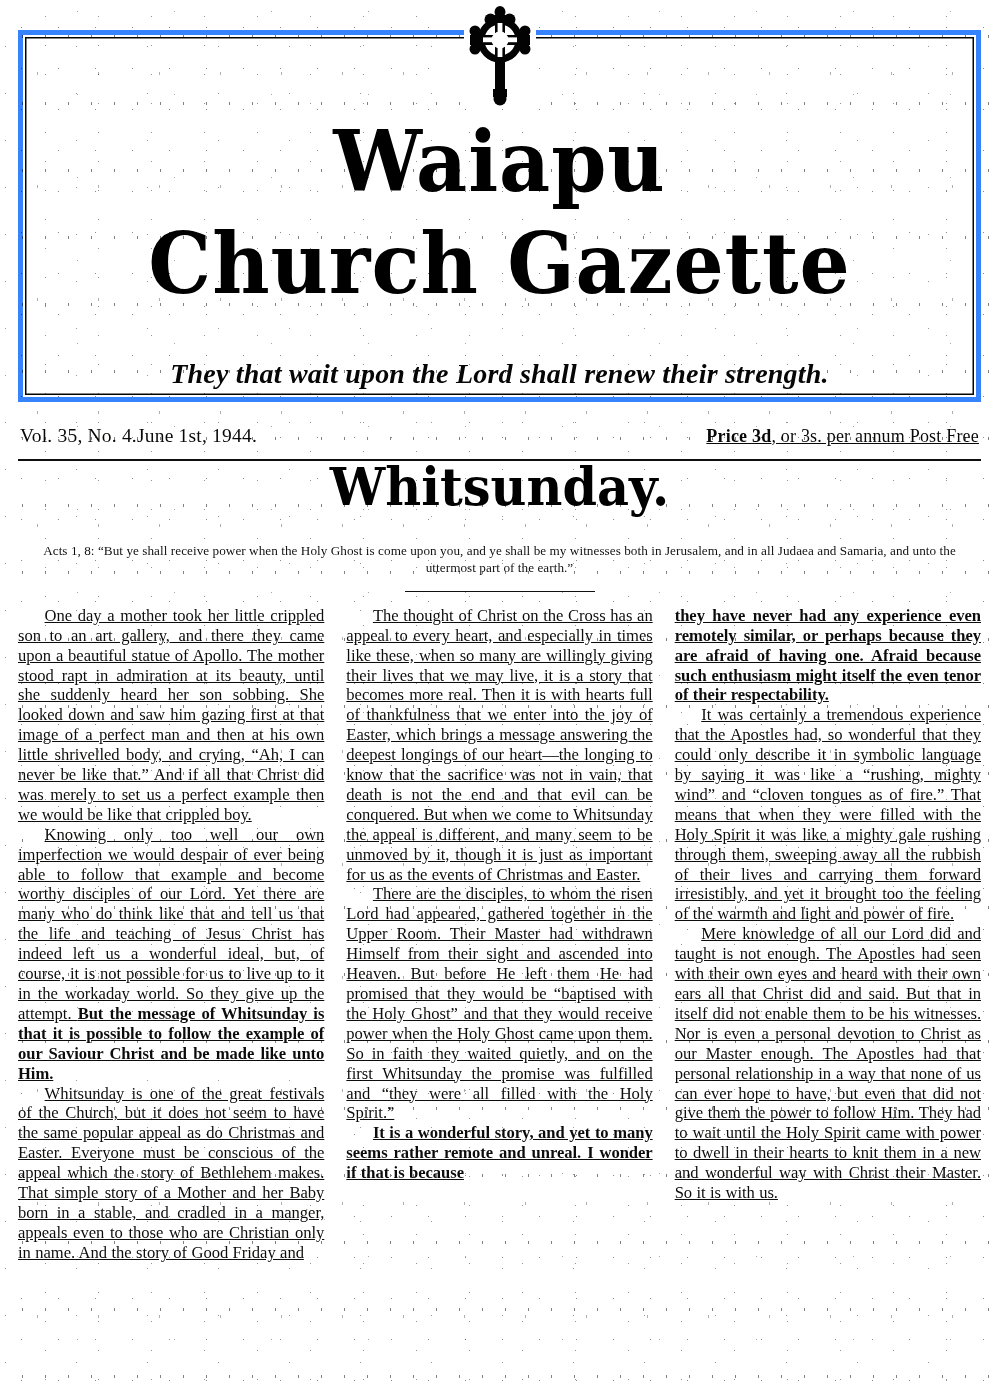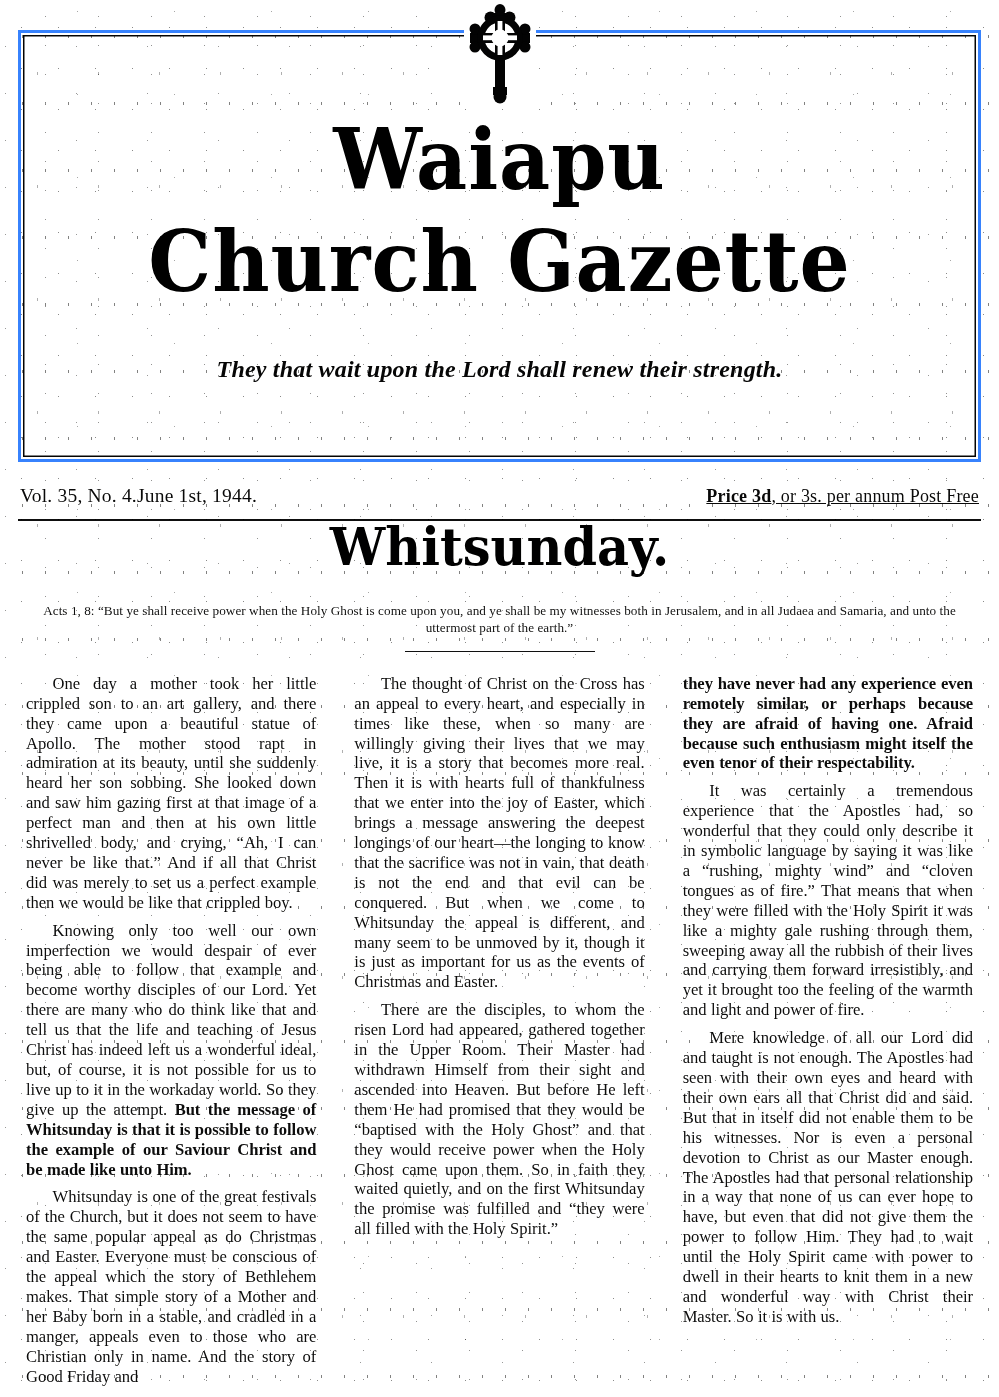--- a/index.html
+++ b/index.html
@@ -50,23 +50,23 @@
   }
 
   
   .masthead-zone {
     position: relative;
     padding: 30px 18px 0 18px;
   }
 
   .masthead-frame {
     position: relative;
-    border: 3px solid #3b82f6;
+    border: 5px solid #3b82f6;
     box-shadow: 0 0 0 2px #ffffff inset, 0 0 0 3.5px #0a0a0a inset;
-    height: 432px;
+    height: 372px;
     box-sizing: border-box;
     background: transparent;
   }
 
   .cross-wrap {
     position: absolute;
     top: -30px;
     left: 50%;
     transform: translateX(-50%);
     z-index: 5;
@@ -93,21 +93,21 @@
     color: #060606;
     transform: scaleX(.94);
   }
   .paper-title .l1 { display: block; padding-top: 84px; }
   .paper-title .l2 { display: block; padding-top: 16px; }
 
   .motto {
     font-family: "Liberation Serif", "DejaVu Serif", serif;
     font-style: italic;
     font-weight: 700;
-    font-size: 24px;
+    font-size: 28px;
     letter-spacing: .2px;
     margin: 0;
     padding-top: 52px;
     color: #0d0d0d;
   }
 
   
   .issue-line {
     display: flex;
     align-items: baseline;
@@ -163,30 +163,31 @@
     display: flex;
     gap: 22px;
     padding: 14px 18px 0 18px;
     align-items: flex-start;
   }
   .col {
     flex: 1 1 0;
     min-width: 0;
   }
   .col p {
-    margin: 8px;
+    margin: 0;
     font-size: 16.6px;
     line-height: 1.2;
     text-align: justify;
     text-justify: inter-word;
     text-indent: 1.6em;
     color: #131313;
     hyphens: manual;
     letter-spacing: -.05px;
     word-spacing: .02em;
+    text-decoration: underline;
   }
   .col p.no-indent { text-indent: 0; }
   .col p.bold-para { font-weight: 700; }
   .col p b { font-weight: 700; }
 
   .subhead {
     text-align: center;
     font-weight: 700;
     font-size: 17px;
     margin: 13px 0 11px 0;
@@ -268,20 +269,21 @@
 
     <div class="col">
       <p>One day a mother took her little crippled son to an art gallery, and there they came upon a beautiful statue of Apollo. The mother stood rapt in admiration at its beauty, until she suddenly heard her son sobbing. She looked down and saw him gazing first at that image of a perfect man and then at his own little shrivelled body, and crying, “Ah, I can never be like that.” And if all that Christ did was merely to set us a perfect example then we would be like that crippled boy.</p>
       <p><span>Knowing only too well our own imperfection we would despair of ever being able to follow that example and become worthy disciples of our Lord. Yet there are many who do think like that and tell us that the life and teaching of Jesus Christ has indeed left us a wonderful ideal, but, of course, it is not possible for us to live up to it in the workaday world. So they give up the attempt. </span><b>But the message of Whitsunday is that it is possible to follow the example of our Saviour Christ and be made like unto Him.</b></p>
       <p>Whitsunday is one of the great festivals of the Church, but it does not seem to have the same popular appeal as do Christmas and Easter. Everyone must be conscious of the appeal which the story of Bethlehem makes. That simple story of a Mother and her Baby born in a stable, and cradled in a manger, appeals even to those who are Christian only in name. And the story of Good Friday and</p>
     </div>
 
     <div class="col">
       <p>The thought of Christ on the Cross has an appeal to every heart, and especially in times like these, when so many are willingly giving their lives that we may live, it is a story that becomes more real. Then it is with hearts full of thankfulness that we enter into the joy of Easter, which brings a message answering the deepest longings of our heart—the longing to know that the sacrifice was not in vain, that death is not the end and that evil can be conquered. But when we come to Whitsunday the appeal is different, and many seem to be unmoved by it, though it is just as important for us as the events of Christmas and Easter.</p>
       <p>There are the disciples, to whom the risen Lord had appeared, gathered together in the Upper Room. Their Master had withdrawn Himself from their sight and ascended into Heaven. But before He left them He had promised that they would be “baptised with the Holy Ghost” and that they would receive power when the Holy Ghost came upon them. So in faith they waited quietly, and on the first Whitsunday the promise was fulfilled and “they were all filled with the Holy Spirit.”</p>
+      <p class="bold-para gap-para">It is a wonderful story, and yet to many seems rather remote and unreal. I wonder if that is because</p>
     </div>
 
     <div class="col">
       <p class="bold-para no-indent">they have never had any experience even remotely similar, or perhaps because they are afraid of having one. Afraid because such enthusiasm might itself the even tenor of their respectability.</p>
       <p class="gap-para">It was certainly a tremendous experience that the Apostles had, so wonderful that they could only describe it in symbolic language by saying it was like a “rushing, mighty wind” and “cloven tongues as of fire.” That means that when they were filled with the Holy Spirit it was like a mighty gale rushing through them, sweeping away all the rubbish of their lives and carrying them forward irresistibly, and yet it brought too the feeling of the warmth and light and power of fire.</p>
       <p>Mere knowledge of all our Lord did and taught is not enough. The Apostles had seen with their own eyes and heard with their own ears all that Christ did and said. But that in itself did not enable them to be his witnesses. Nor is even a personal devotion to Christ as our Master enough. The Apostles had that personal relationship in a way that none of us can ever hope to have, but even that did not give them the power to follow Him. They had to wait until the Holy Spirit came with power to dwell in their hearts to knit them in a new and wonderful way with Christ their Master. So it is with us.</p>
     </div>
 
   </div>
 

